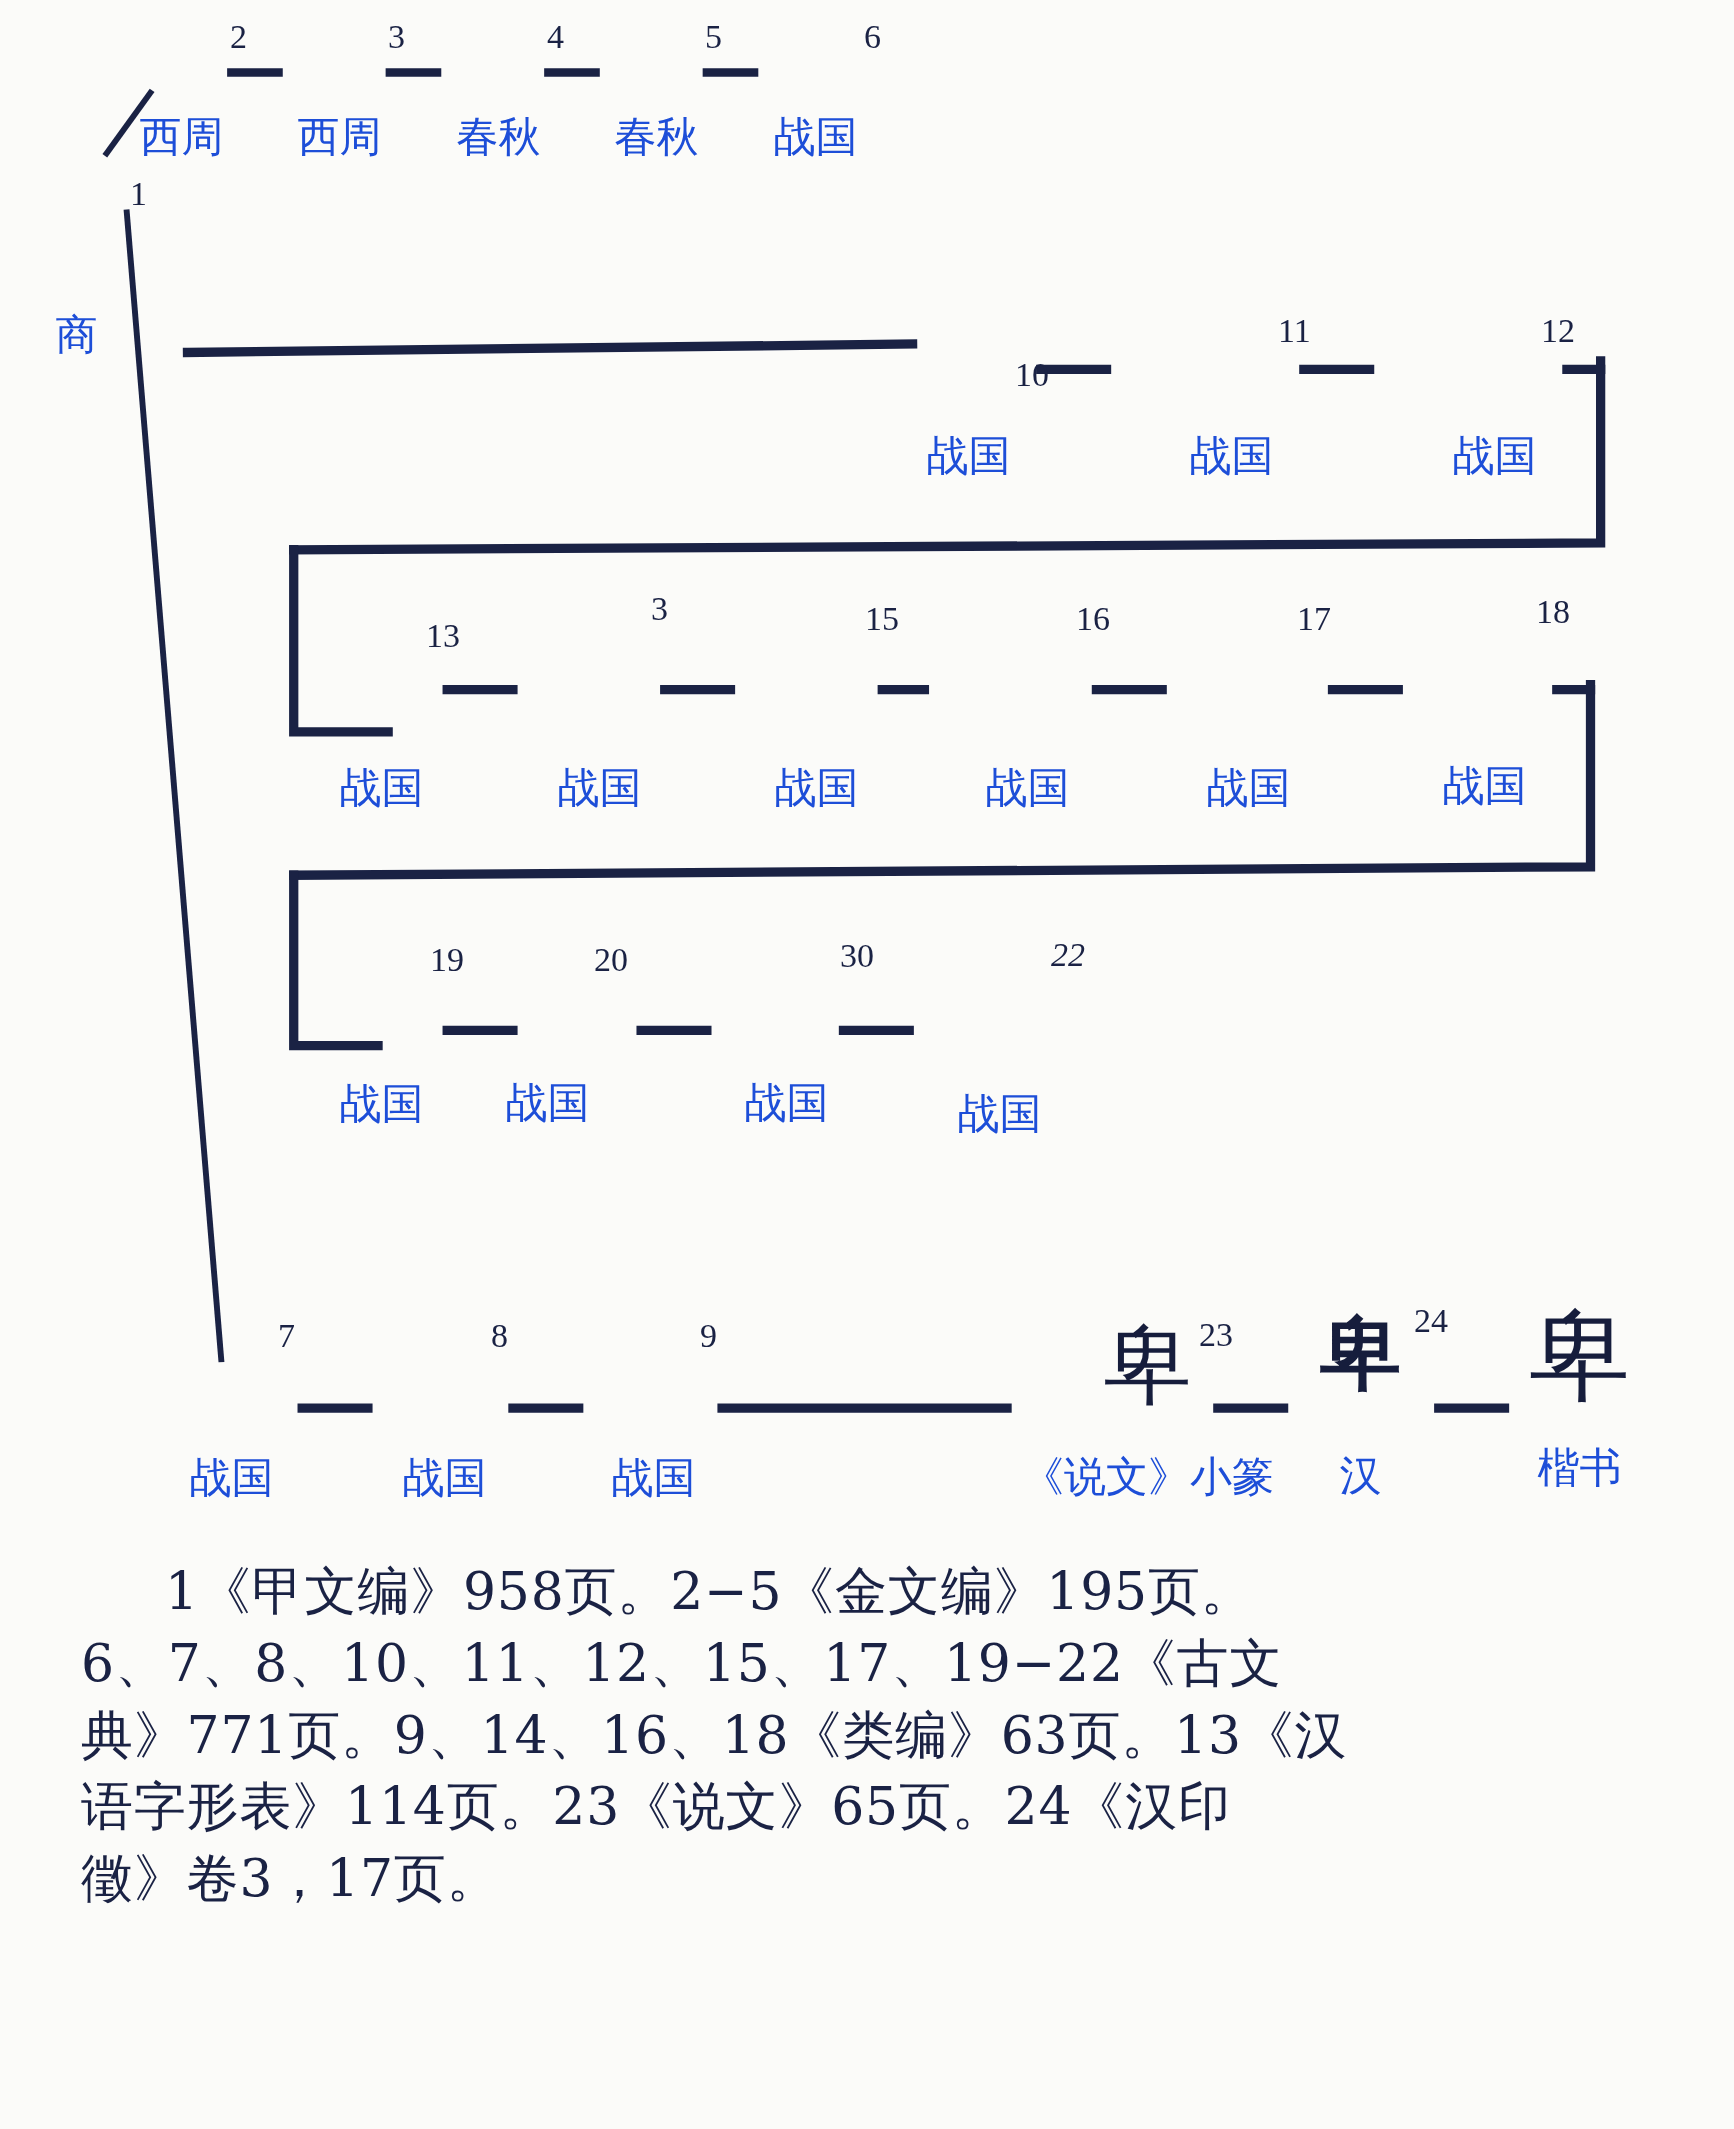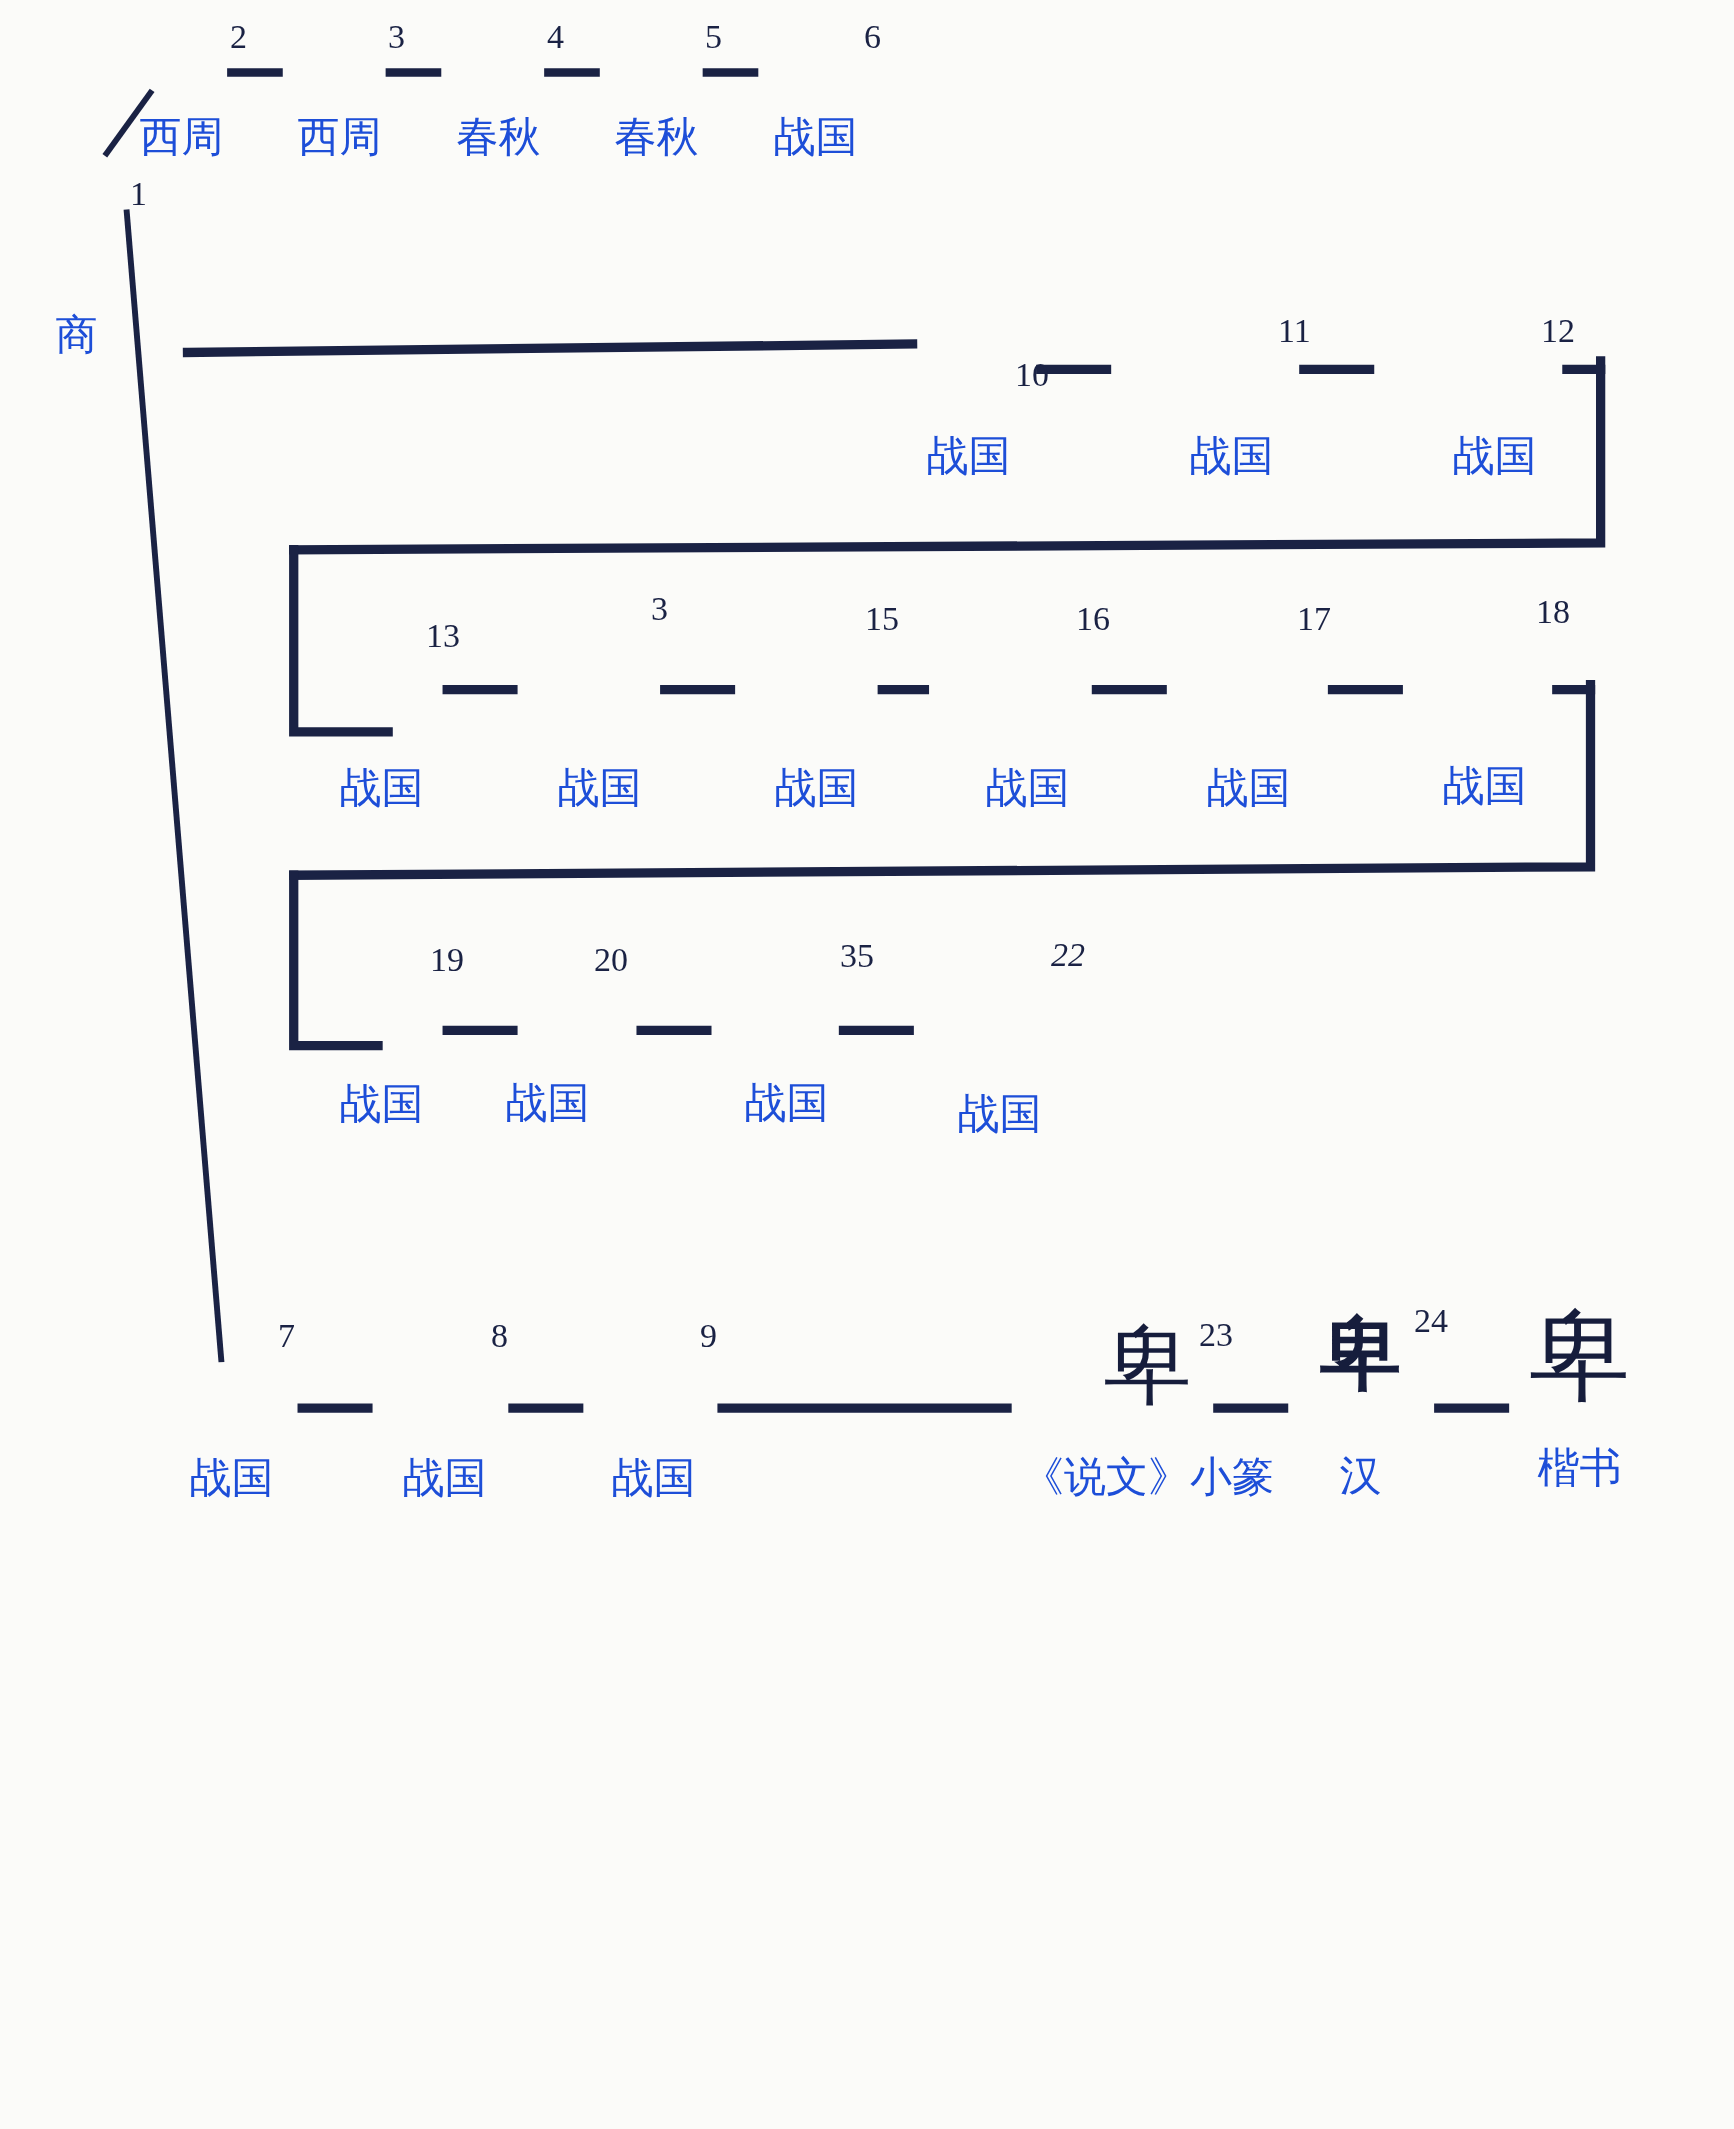--- a/index.html
+++ b/index.html
@@ -213,21 +213,21 @@
     <span class="idx" style="left:120px;top:0px;">19</span>
     <span class="era" style="margin-top:44px;">战国</span>
   </div>
   <div class="cell" style="left:476px;top:946px;">
     <span class="glyph">𤰔</span>
     <span class="idx" style="left:118px;top:-3.4px;">20</span>
     <span class="era" style="margin-top:40px;">战国</span>
   </div>
   <div class="cell" style="left:715px;top:939px;">
     <span class="glyph">𤰔</span>
-    <span class="idx" style="left:125px;top:0px;">35</span>
+    <span class="idx" style="left:125px;top:0px;">30</span>
     <span class="era" style="margin-top:47px;">战国</span>
   </div>
   <div class="cell" style="left:928px;top:945px;">
     <span class="glyph">𤰔</span>
     <span class="idx" style="left:123px;top:-6.7px;font-style:italic;">22</span>
     <span class="era" style="margin-top:52px;">战国</span>
   </div>
 
   <div class="cell" style="left:160px;top:1324px;">
     <span class="glyph">𤰔</span>
@@ -252,15 +252,22 @@
   <div class="cell" style="left:1289px;top:1312px;">
     <span class="glyph">卑</span>
     <span class="idx" style="left:125px;top:-8.4px;">24</span>
     <span class="era" style="margin-top:47px;">汉</span>
   </div>
   <div class="cell" style="left:1508px;top:1305px;">
     <span class="glyph kai">卑</span>
     <span class="era" style="margin-top:32px;">楷书</span>
   </div>
 
+  <div id="notes">
+    <span class="ln first">1《甲文编》958页。2−5《金文编》195页。</span>
+    <span class="ln">6、7、8、10、11、12、15、17、19−22《古文</span>
+    <span class="ln">典》771页。9、14、16、18《类编》63页。13《汉</span>
+    <span class="ln">语字形表》114页。23《说文》65页。24《汉印</span>
+    <span class="ln">徵》卷3，17页。</span>
+  </div>
 
 </div>
 
 
 </body></html>

